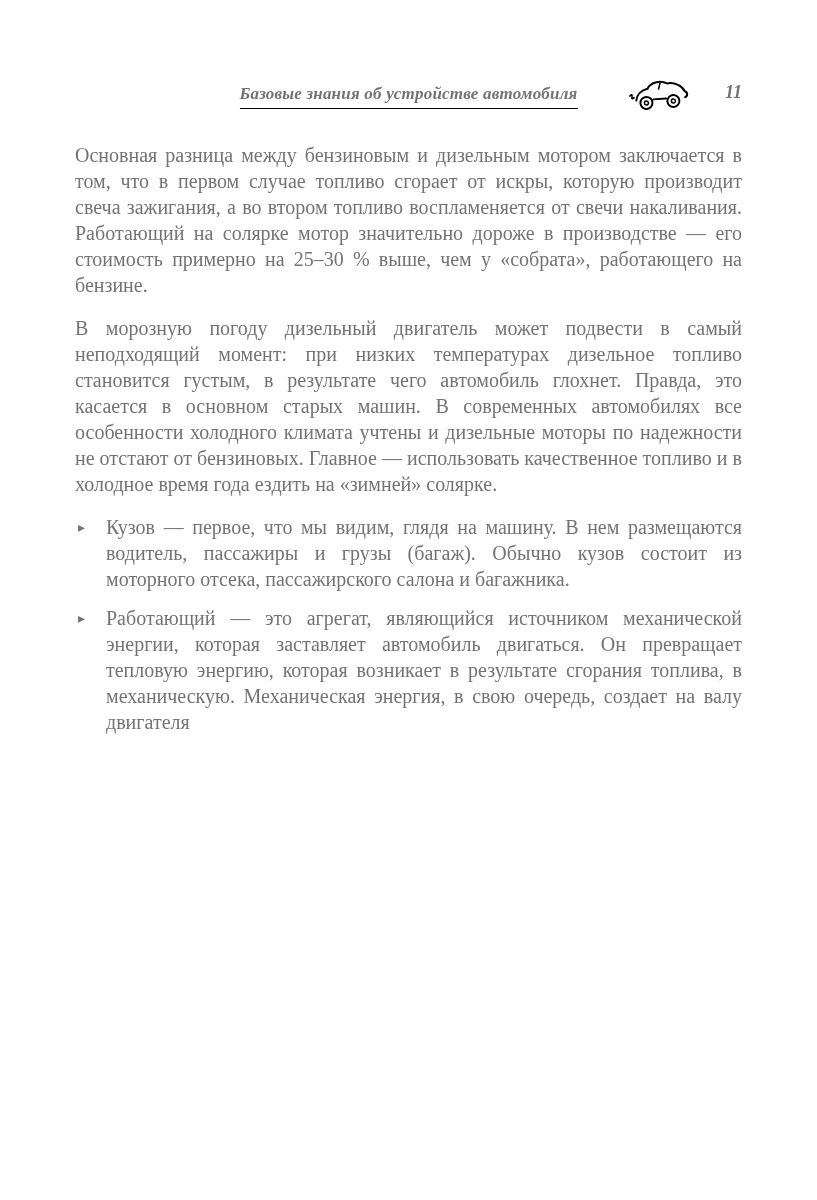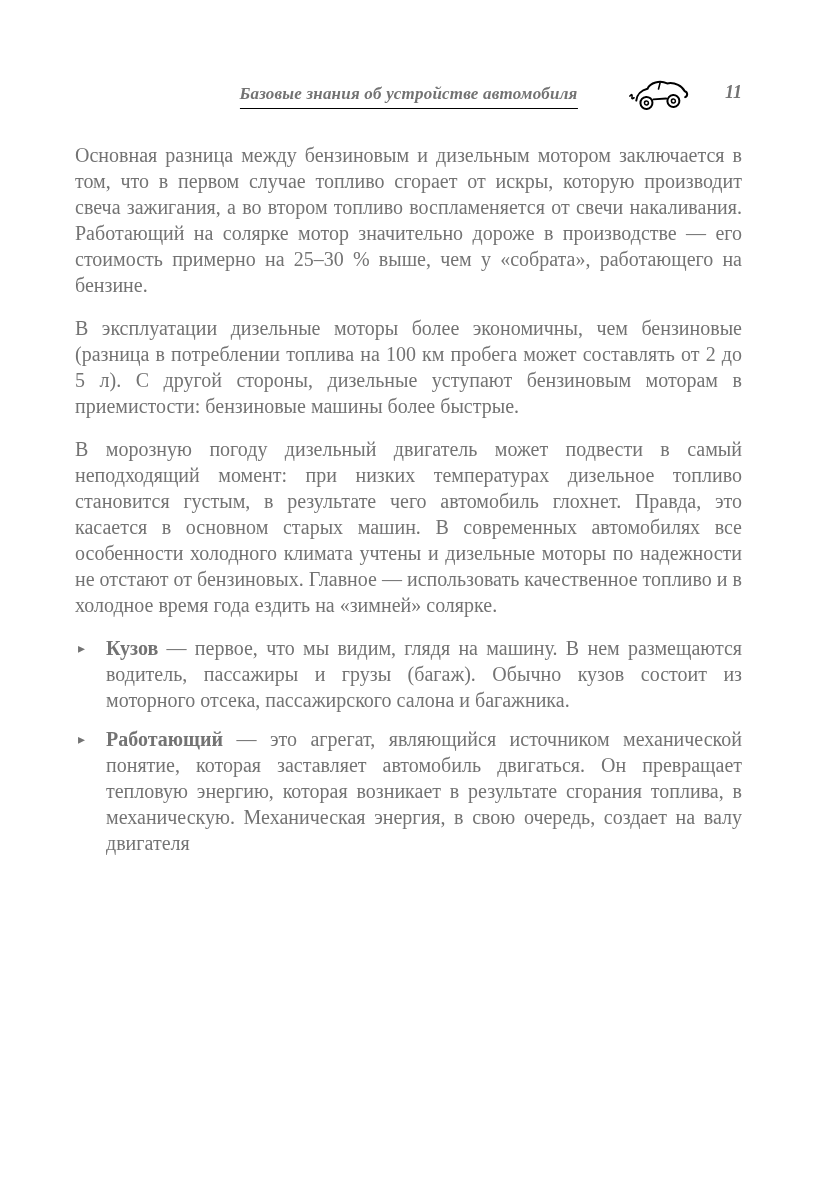--- a/index.html
+++ b/index.html
@@ -70,21 +70,21 @@
   }
   .bullet-marker {
     position: absolute;
     left: 3px;
     top: 0px;
     font-size: 14px;
     line-height: 26px;
     font-family: "DejaVu Sans", sans-serif;
   }
   .bullet-term {
-    font-weight: bold;
+    font-weight: normal;
   }
 </style>
 </head>
 <body>
 
 <div class="page">
 
   <header class="page-header">
     <span class="header-title">Базовые знания об устройстве автомобиля</span>
 
@@ -104,30 +104,29 @@
         <circle cx="45" cy="24" r="6" stroke="#000" stroke-width="2"></circle>
         <circle cx="45" cy="24" r="2" stroke="#000" stroke-width="1.5"></circle>
       </svg>
     </span>
 
     <span class="page-number">11</span>
   </header>
 
   <main class="content">
     <p>Основная разница между бензиновым и дизельным мотором заключается в том, что в первом случае топливо сгорает от искры, которую производит свеча зажигания, а во втором топливо воспламеняется от свечи накаливания. Работающий на солярке мотор значительно дороже в производстве — его стоимость примерно на 25–30 % выше, чем у «собрата», работающего на бензине.</p>
-    <p>В эксплуатации дизельные моторы более экономичны, чем бензиновые (разница в потреблении топлива на 100 км пробега может составлять от 2 до 5 л). С другой стороны, дизельные уступают бензиновым моторам в приемистости: бензиновые машины более быстрые.</p>
     <p>В морозную погоду дизельный двигатель может подвести в самый неподходящий момент: при низких температурах дизельное топливо становится густым, в результате чего автомобиль глохнет. Правда, это касается в основном старых машин. В современных автомобилях все особенности холодного климата учтены и дизельные моторы по надежности не отстают от бензиновых. Главное — использовать качественное топливо и в холодное время года ездить на «зимней» солярке.</p>
 
     <ul class="bullet-list">
       <li>
         <span class="bullet-marker">▸</span>
         <span class="bullet-term">Кузов</span>
         <span>— первое, что мы видим, глядя на машину. В нем размещаются водитель, пассажиры и грузы (багаж). Обычно кузов состоит из моторного отсека, пассажирского салона и багажника.</span>
       </li>
       <li>
         <span class="bullet-marker">▸</span>
         <span class="bullet-term">Работающий</span>
-        <span>— это агрегат, являющийся источником механической понятие, которая заставляет автомобиль двигаться. Он превращает тепловую энергию, которая возникает в результате сгорания топлива, в механическую. Механическая энергия, в свою очередь, создает на валу двигателя</span>
+        <span>— это агрегат, являющийся источником механической энергии, которая заставляет автомобиль двигаться. Он превращает тепловую энергию, которая возникает в результате сгорания топлива, в механическую. Механическая энергия, в свою очередь, создает на валу двигателя</span>
       </li>
     </ul>
   </main>
 
 </div>
 
 </body></html>

